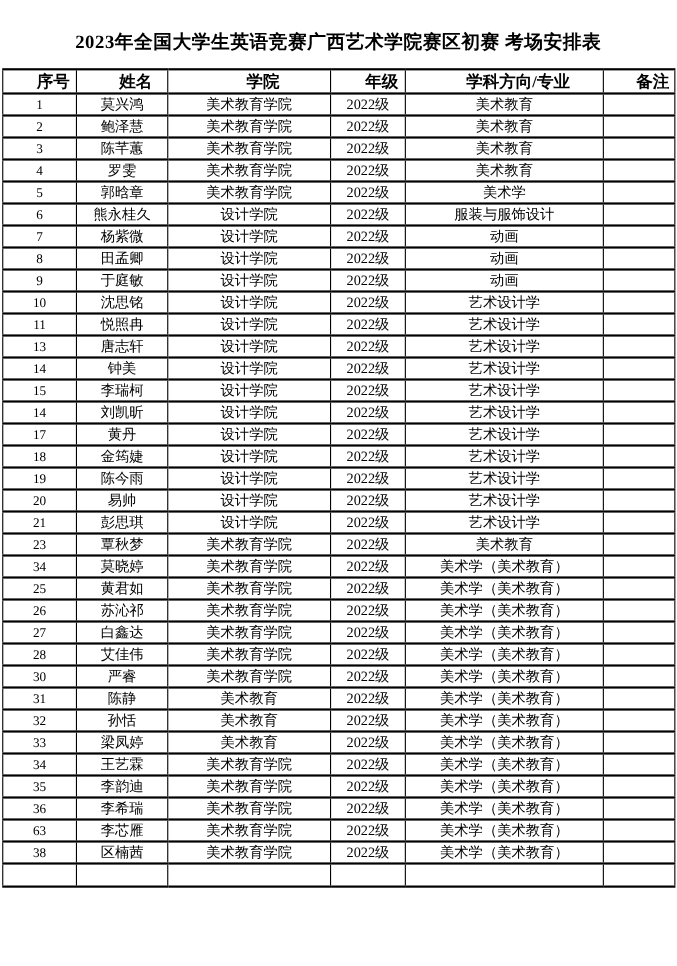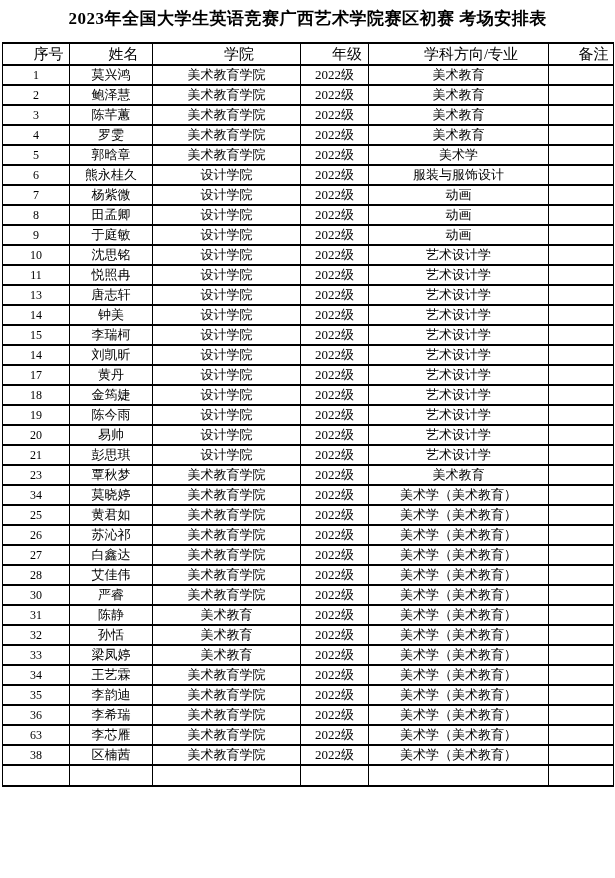--- a/index.html
+++ b/index.html
@@ -3,33 +3,33 @@
 <meta charset="utf-8">
 <style>
   html, body { margin: 0; padding: 0; }
   body {
     width: 615px; height: 878px; overflow: hidden;
     background: #ffffff; color: #000000;
     font-family: "Liberation Serif", "DejaVu Serif", serif;
   }
   .page { width: 615px; height: 878px; overflow: hidden; position: relative; }
   .titles { text-align: center; padding-top: 6px; font-weight: bold; }
-  .title-main  { font-size: 17px; line-height: 25px; letter-spacing: 0.5px; }
+  .title-main  { font-size: 17px; line-height: 25px; letter-spacing: 0.5px; margin-top: 20px; }
   .title-sub   { font-size: 16px; line-height: 24px; }
   table.roster {
     border-collapse: collapse; table-layout: fixed;
     width: 611px; margin: 11px 0 0 2px;
   }
   th, td {
     border-left: 1px solid #000; border-right: 1px solid #000;
     border-top: 2px solid #000; border-bottom: 2px solid #000;
     text-align: center; vertical-align: middle;
     padding: 0; overflow: hidden; white-space: nowrap;
   }
-  th { font-size: 15px; font-weight: normal; height: 20px; padding-left: 25px; }
+  th { font-size: 15px; font-weight: bold; height: 20px; padding-left: 25px; }
   td { font-size: 13px; height: 17px; }
   tr.empty td { height: 19px; }
   td.c-no { font-size: 12px; }
 </style>
 </head>
 <body>
 
 <div class="page">
 
   <div class="titles">

